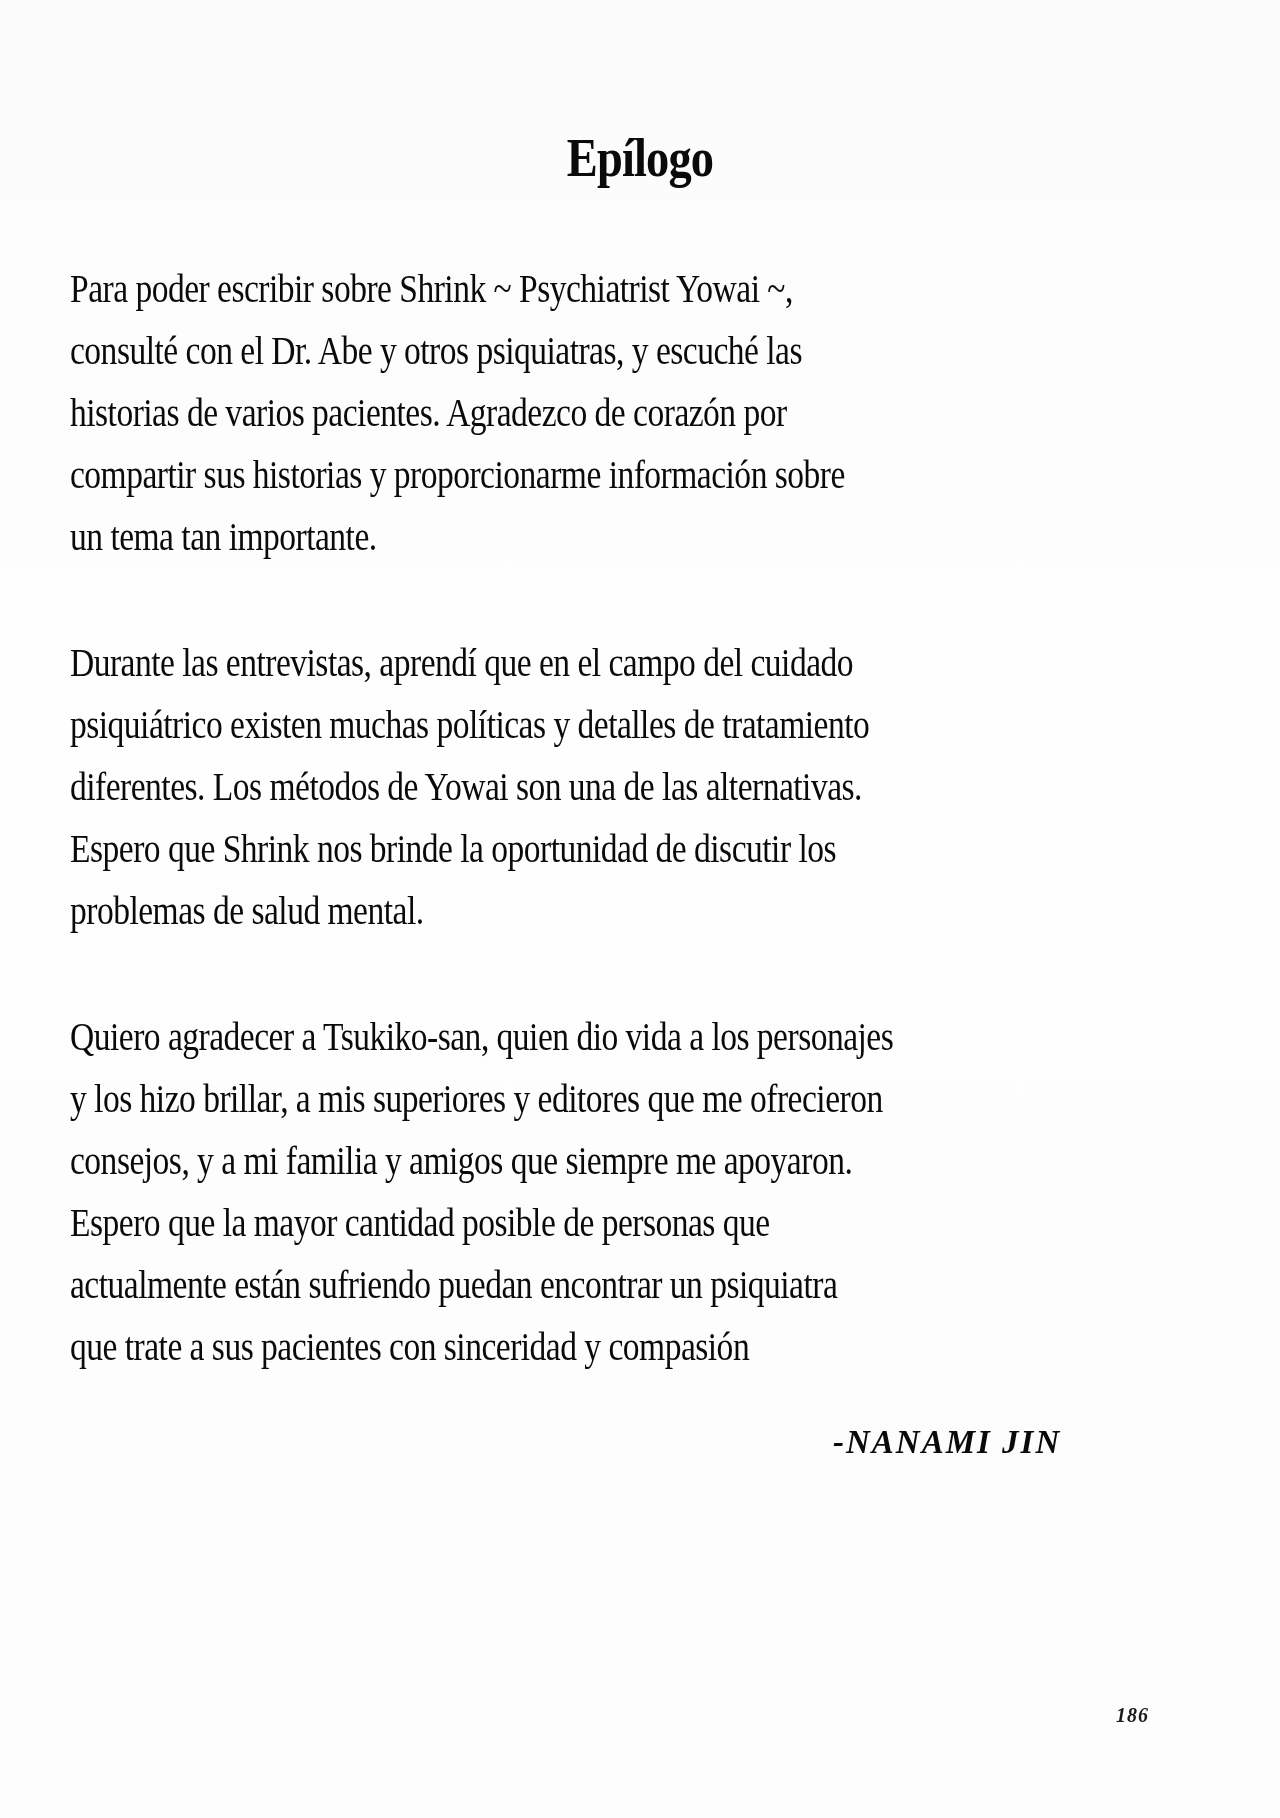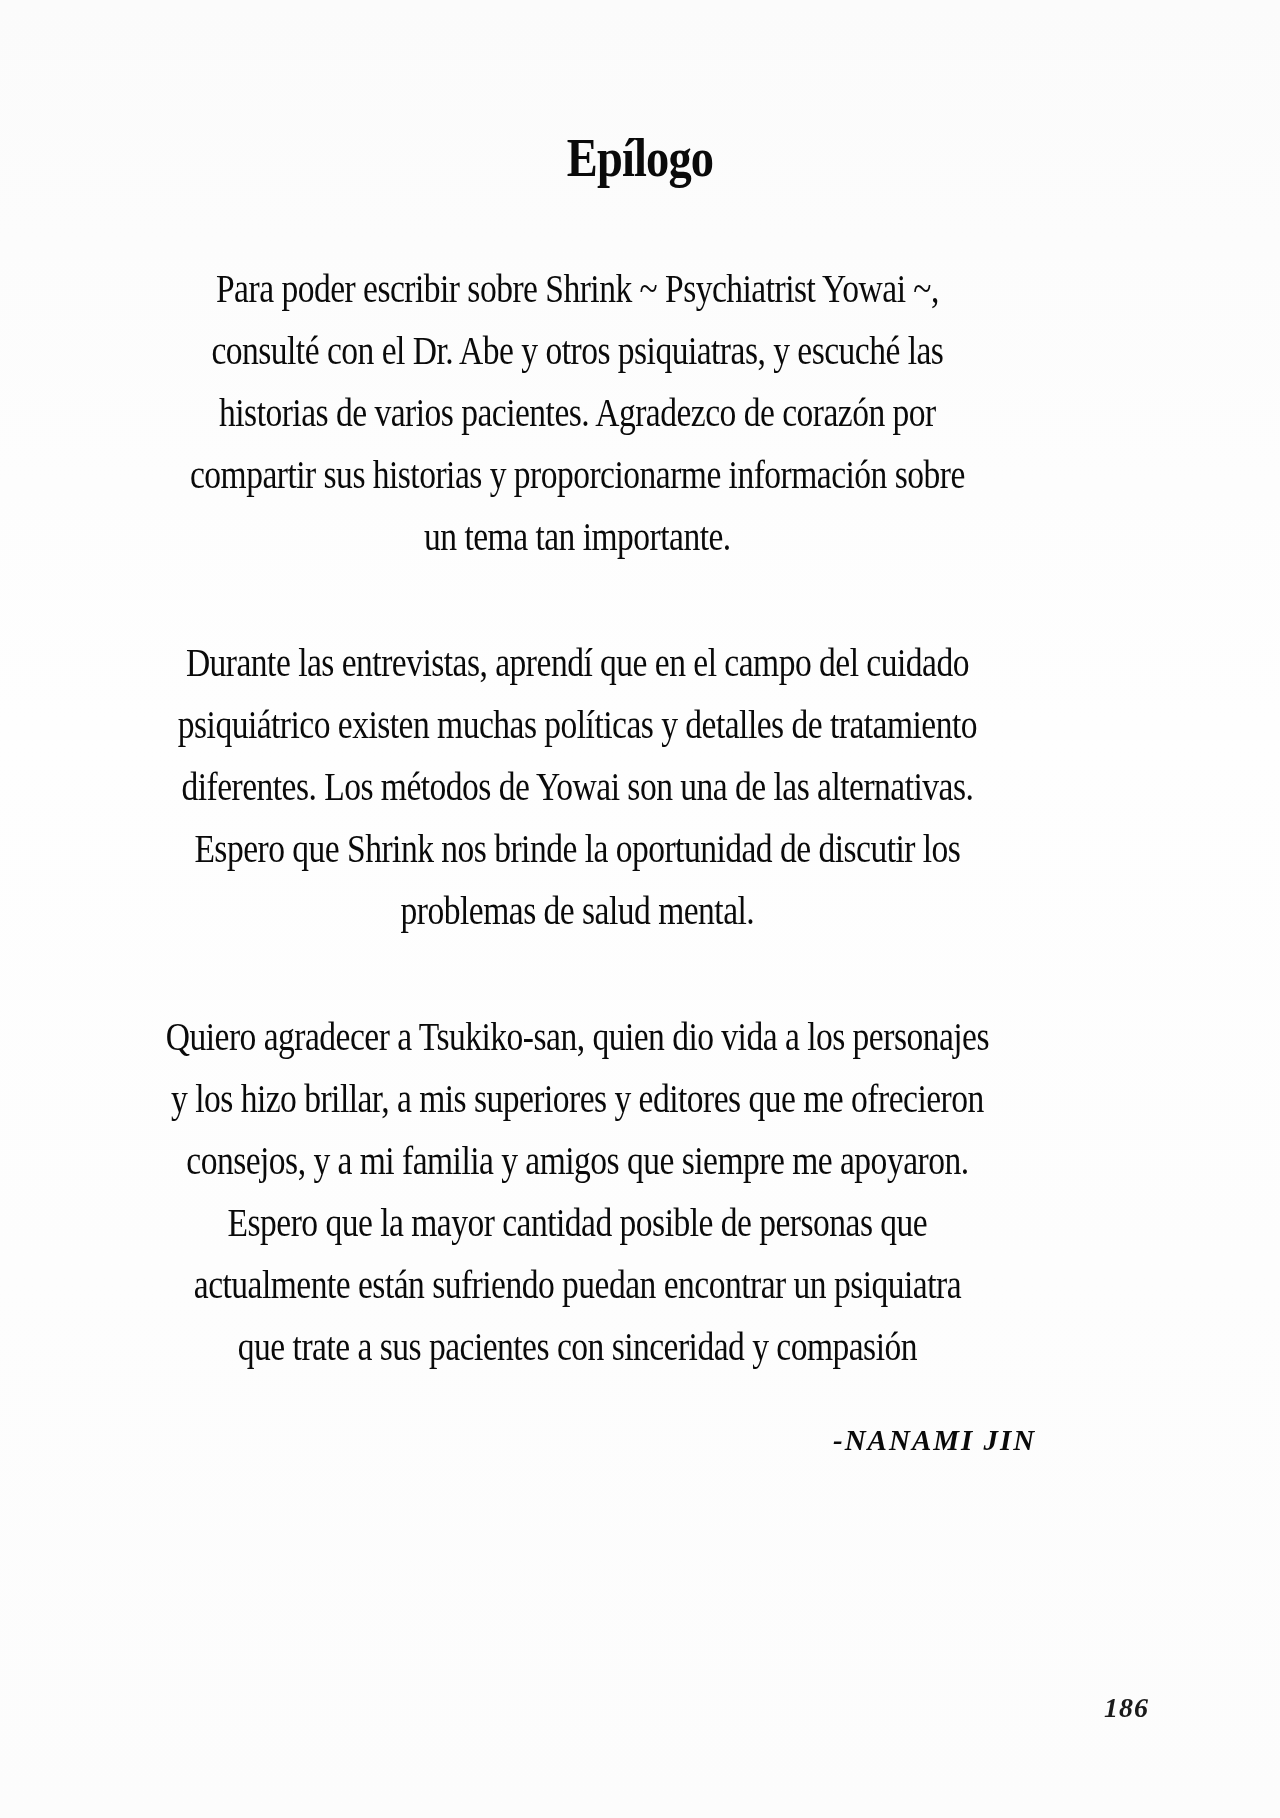--- a/index.html
+++ b/index.html
@@ -35,51 +35,50 @@
       line-height: 64px;
     }
     .body {
       position: absolute;
       left: 70px;
       top: 258px;
       width: 1180px;
     }
     .paragraph {
       margin: 0 0 64px 0;
-      text-align: center;
     }
     .line {
       display: block;
       white-space: nowrap;
       font-size: 39px;
       line-height: 62px;
       height: 62px;
       letter-spacing: -0.6px;
       transform: scaleX(0.86);
       transform-origin: 0 0;
     }
     .signature {
       position: absolute;
       left: 833px;
       top: 1424px;
-      font-size: 29px;
+      font-size: 33px;
       font-weight: bold;
       font-style: italic;
       letter-spacing: 2px;
       margin: 0;
     }
     .page-number {
       position: absolute;
       left: 1104px;
       top: 1692px;
-      font-size: 28px;
+      font-size: 20px;
       font-weight: bold;
       font-style: italic;
       letter-spacing: 1px;
-      margin: 0;
+      margin: 12px;
       color: #1a1a1a;
     }
   </style>
 </head>
 <body>
 
 <div class="page">
   <h1 class="title">Epílogo</h1>
 
   <div class="body">

